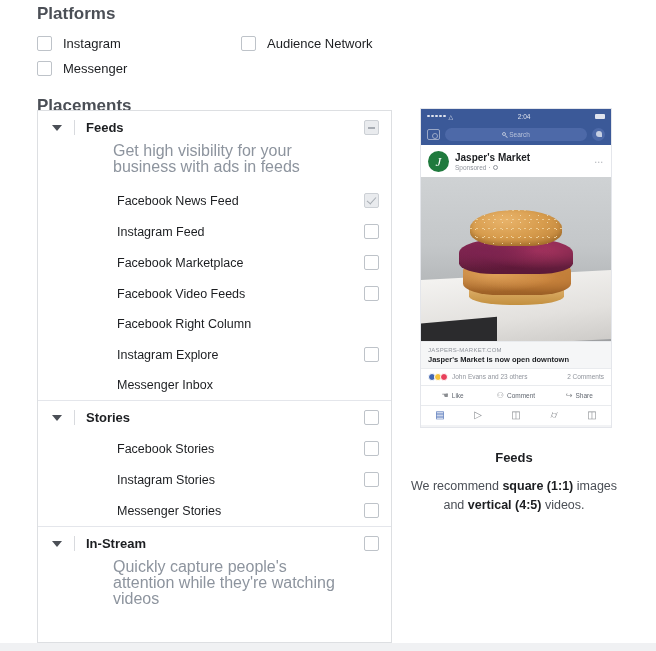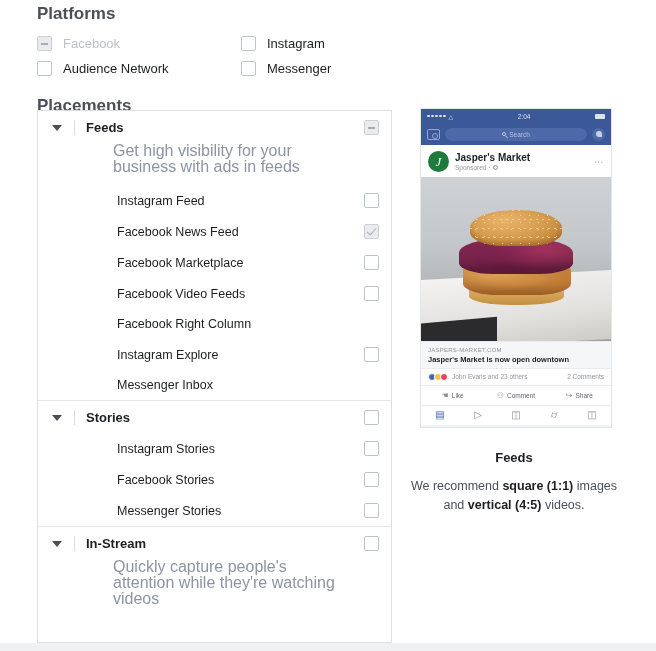--- a/index.html
+++ b/index.html
@@ -328,24 +328,20 @@
     background: #f0f1f3;
   }
 </style>
 </head>
 <body>
 
 <div id="platforms-label" class="section-label">Platforms</div>
 
 <div class="platform-grid">
   <div class="platform-row">
-    <span class="cb indeterminate"></span>
-    <span class="platform-name dim">Facebook</span>
-  </div>
-  <div class="platform-row">
     <span class="cb"></span>
     <span class="platform-name">Instagram</span>
   </div>
   <div class="platform-row">
     <span class="cb"></span>
     <span class="platform-name">Audience Network</span>
   </div>
   <div class="platform-row">
     <span class="cb"></span>
     <span class="platform-name">Messenger</span>
@@ -358,26 +354,26 @@
 
   <div class="group-header first">
     <span class="caret"></span>
     <span class="vdiv"></span>
     <span class="group-title">Feeds</span>
     <span class="cb indeterminate"></span>
   </div>
   <div class="group-desc">Get high visibility for your business with ads in feeds</div>
 
   <div class="place-row">
-    <span class="place-name">Instagram Feed</span>
-    <span class="cb"></span>
-  </div>
-  <div class="place-row">
     <span class="place-name">Facebook News Feed</span>
     <span class="cb checked-disabled"></span>
+  </div>
+  <div class="place-row">
+    <span class="place-name">Instagram Feed</span>
+    <span class="cb"></span>
   </div>
   <div class="place-row">
     <span class="place-name">Facebook Marketplace</span>
     <span class="cb"></span>
   </div>
   <div class="place-row">
     <span class="place-name">Facebook Video Feeds</span>
     <span class="cb"></span>
   </div>
   <div class="place-row">
@@ -392,25 +388,25 @@
   </div>
 
   <div class="group-header">
     <span class="caret"></span>
     <span class="vdiv"></span>
     <span class="group-title">Stories</span>
     <span class="cb"></span>
   </div>
 
   <div class="place-row">
+    <span class="place-name">Facebook Stories</span>
+    <span class="cb"></span>
+  </div>
+  <div class="place-row">
     <span class="place-name">Instagram Stories</span>
-    <span class="cb"></span>
-  </div>
-  <div class="place-row">
-    <span class="place-name">Facebook Stories</span>
     <span class="cb"></span>
   </div>
   <div class="place-row">
     <span class="place-name">Messenger Stories</span>
     <span class="cb"></span>
   </div>
 
   <div class="group-header">
     <span class="caret"></span>
     <span class="vdiv"></span>

